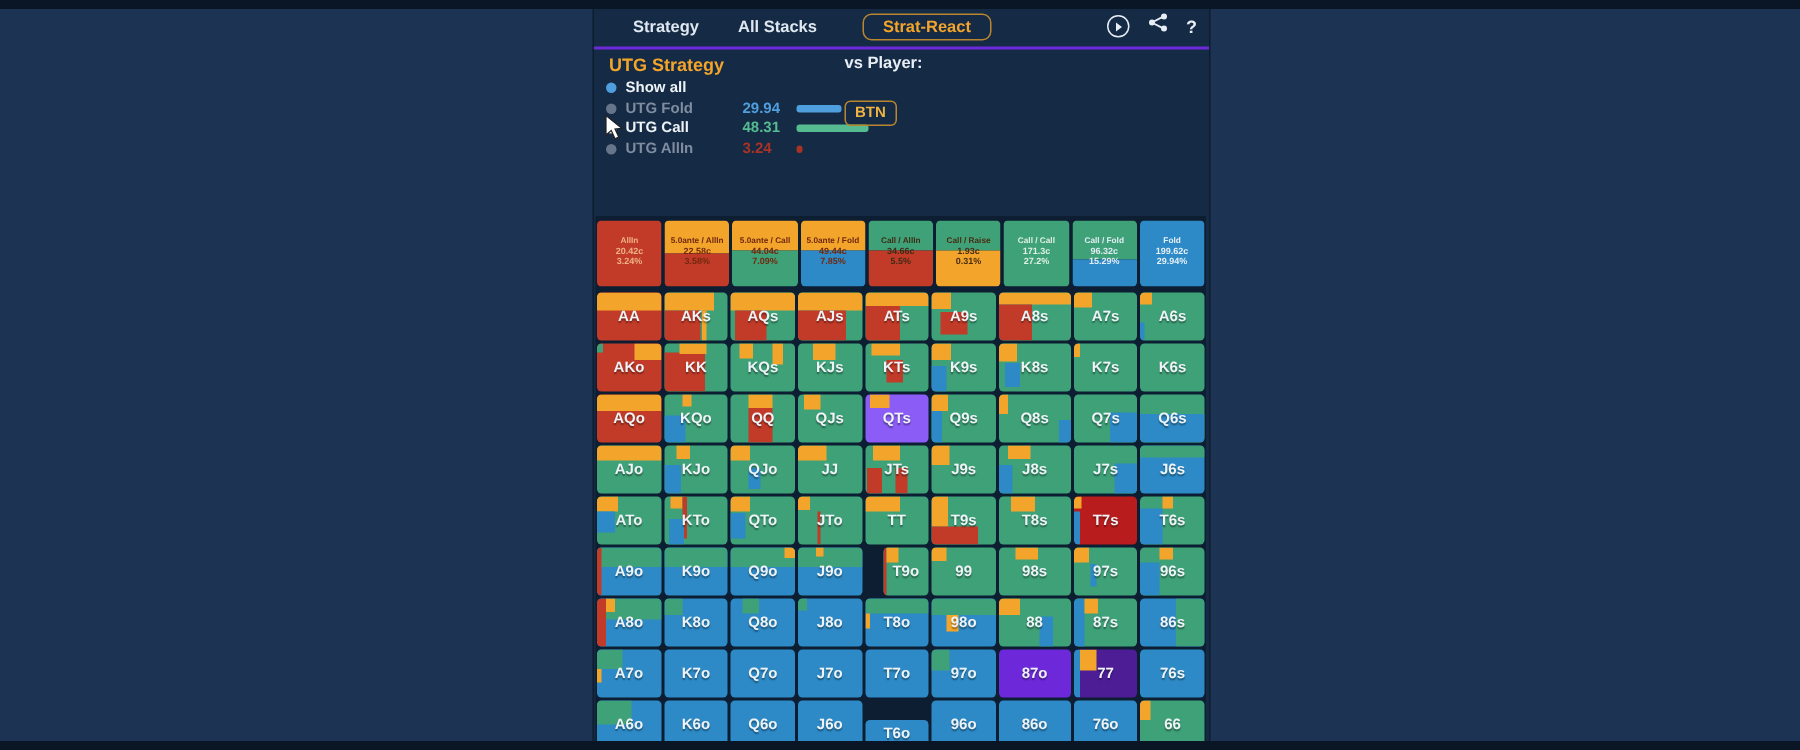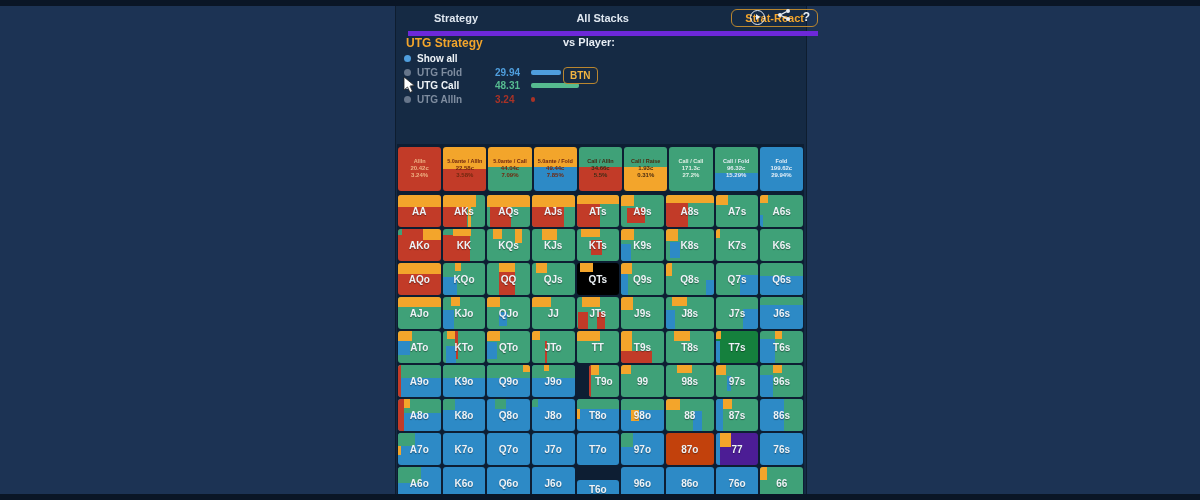--- a/index.html
+++ b/index.html
@@ -1,22 +1,22 @@
 <!DOCTYPE html>
 <html><head>
 <meta charset="utf-8">
 <style>
   html,body{margin:0;padding:0;width:1200px;height:500px;overflow:hidden;
     background:#1c3354;font-family:"Liberation Sans",sans-serif;position:relative;}
   .edge-strip{position:absolute;left:0;width:1200px;height:6px;background:#0a1626;z-index:5;}
   #app-column{position:absolute;left:395px;top:0;width:410px;height:500px;
     background:#152a44;border-left:1px solid rgba(0,0,0,.3);border-right:1px solid rgba(0,0,0,.3);}
   
-  #nav{position:absolute;top:5px;left:12px;width:100%;height:26px;display:flex;align-items:center;
-    border-bottom:5px solid #6d28d9;justify-content:space-between;}
+  #nav{position:absolute;top:5px;left:0;width:100%;height:26px;display:flex;align-items:center;
+    border-bottom:2px solid #6d28d9;}
   .tab{color:#dfe7f0;font-size:11px;font-weight:bold;margin-left:26px;cursor:default;}
   .tab.chip{color:#f3a52b;border:1px solid #b9862f;border-radius:6px;padding:2px 13px;margin-left:30px;}
   #nav-icons{position:absolute;right:8px;top:3px;display:flex;align-items:center;gap:12px;}
   .nicon{color:#e8eef5;font-size:12px;font-weight:bold;}
   .play-circ{width:13px;height:13px;border:1.4px solid #e8eef5;border-radius:50%;
     display:flex;align-items:center;justify-content:center;}
   .play-circ i{width:0;height:0;border-left:4px solid #e8eef5;border-top:3px solid transparent;
     border-bottom:3px solid transparent;margin-left:1px;}
   
   #legend-title{position:absolute;left:10px;top:36px;color:#f3a52b;font-size:12px;font-weight:bold;}
@@ -284,21 +284,21 @@
         </div>
         <div class="cell" style="background: rgb(63, 161, 120);">
           <div class="ov" style="background: rgb(243, 165, 43); left: 28%; top: 0%; width: 36%; height: 28%;"></div>
           <div class="ov" style="background: rgb(194, 59, 40); left: 28%; top: 28%; width: 36%; height: 72%;"></div>
           <div class="hand">QQ</div>
         </div>
         <div class="cell" style="background: rgb(63, 161, 120);">
           <div class="ov" style="background: rgb(243, 165, 43); left: 10%; top: 0%; width: 26%; height: 30%;"></div>
           <div class="hand">QJs</div>
         </div>
-        <div class="cell" style="background: #000000;">
+        <div class="cell" style="background: #8b5cf6;">
           <div class="ov" style="background: rgb(243, 165, 43); left: 8%; top: 0%; width: 30%; height: 28%;"></div>
           <div class="hand">QTs</div>
         </div>
         <div class="cell" style="background: rgb(63, 161, 120);">
           <div class="ov" style="background: rgb(243, 165, 43); left: 0%; top: 0%; width: 26%; height: 34%;"></div>
           <div class="ov" style="background: rgb(45, 138, 198); left: 0%; top: 34%; width: 16%; height: 66%;"></div>
           <div class="hand">Q9s</div>
         </div>
         <div class="cell" style="background: rgb(63, 161, 120);">
           <div class="ov" style="background: rgb(243, 165, 43); left: 0%; top: 0%; width: 14%; height: 42%;"></div>
@@ -381,21 +381,21 @@
         </div>
         <div class="cell" style="background: rgb(63, 161, 120);">
           <div class="ov" style="background: rgb(243, 165, 43); left: 0%; top: 0%; width: 26%; height: 62%;"></div>
           <div class="ov" style="background: rgb(194, 59, 40); left: 0%; top: 62%; width: 72%; height: 38%;"></div>
           <div class="hand">T9s</div>
         </div>
         <div class="cell" style="background: rgb(63, 161, 120);">
           <div class="ov" style="background: rgb(243, 165, 43); left: 18%; top: 0%; width: 32%; height: 30%;"></div>
           <div class="hand">T8s</div>
         </div>
-        <div class="cell" style="background: #15803d;">
+        <div class="cell" style="background: #b91c1c;">
           <div class="ov" style="background: rgb(243, 165, 43); left: 0%; top: 0%; width: 12%; height: 24%;"></div>
           <div class="ov" style="background: rgb(45, 138, 198); left: 0%; top: 30%; width: 10%; height: 70%;"></div>
           <div class="hand">T7s</div>
         </div>
         <div class="cell" style="background: rgb(63, 161, 120);">
           <div class="ov" style="background: rgb(45, 138, 198); left: 0%; top: 26%; width: 34%; height: 74%;"></div>
           <div class="ov" style="background: rgb(243, 165, 43); left: 34%; top: 0%; width: 16%; height: 24%;"></div>
           <div class="hand">T6s</div>
         </div>
         <div class="cell" style="background: rgb(45, 138, 198);">
@@ -496,21 +496,21 @@
         <div class="cell" style="background: rgb(45, 138, 198);">
           <div class="hand">J7o</div>
         </div>
         <div class="cell" style="background: rgb(45, 138, 198);">
           <div class="hand">T7o</div>
         </div>
         <div class="cell" style="background: rgb(45, 138, 198);">
           <div class="ov" style="background: rgb(63, 161, 120); left: 0%; top: 0%; width: 28%; height: 44%;"></div>
           <div class="hand">97o</div>
         </div>
-        <div class="cell" style="background: #c2410c;">
+        <div class="cell" style="background: #6d28d9;">
           <div class="hand">87o</div>
         </div>
         <div class="cell" style="background: #4c1d95;">
           <div class="ov" style="background: rgb(45, 138, 198); left: 0%; top: 0%; width: 10%; height: 100%;"></div>
           <div class="ov" style="background: rgb(243, 165, 43); left: 10%; top: 0%; width: 26%; height: 44%;"></div>
           <div class="hand">77</div>
         </div>
         <div class="cell" style="background: rgb(45, 138, 198);">
           <div class="hand">76s</div>
         </div>

